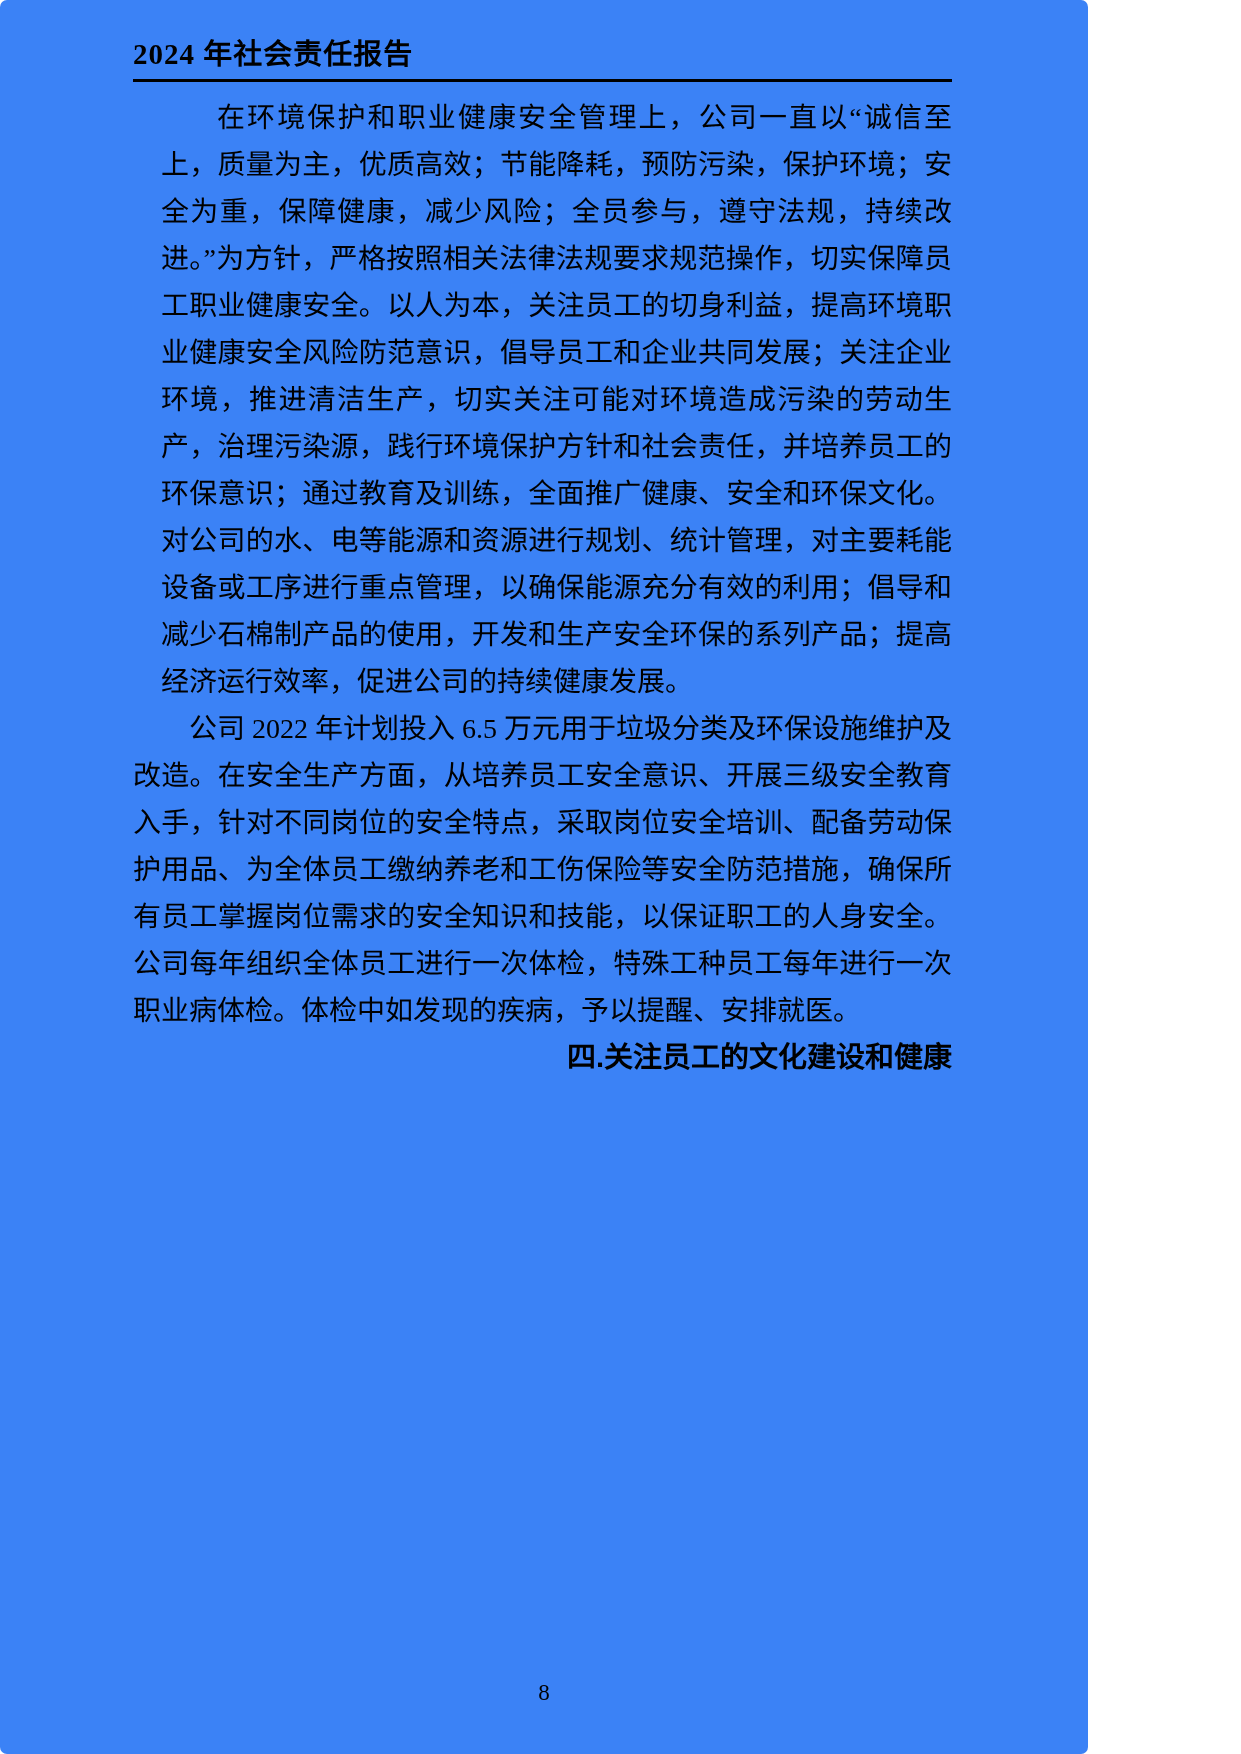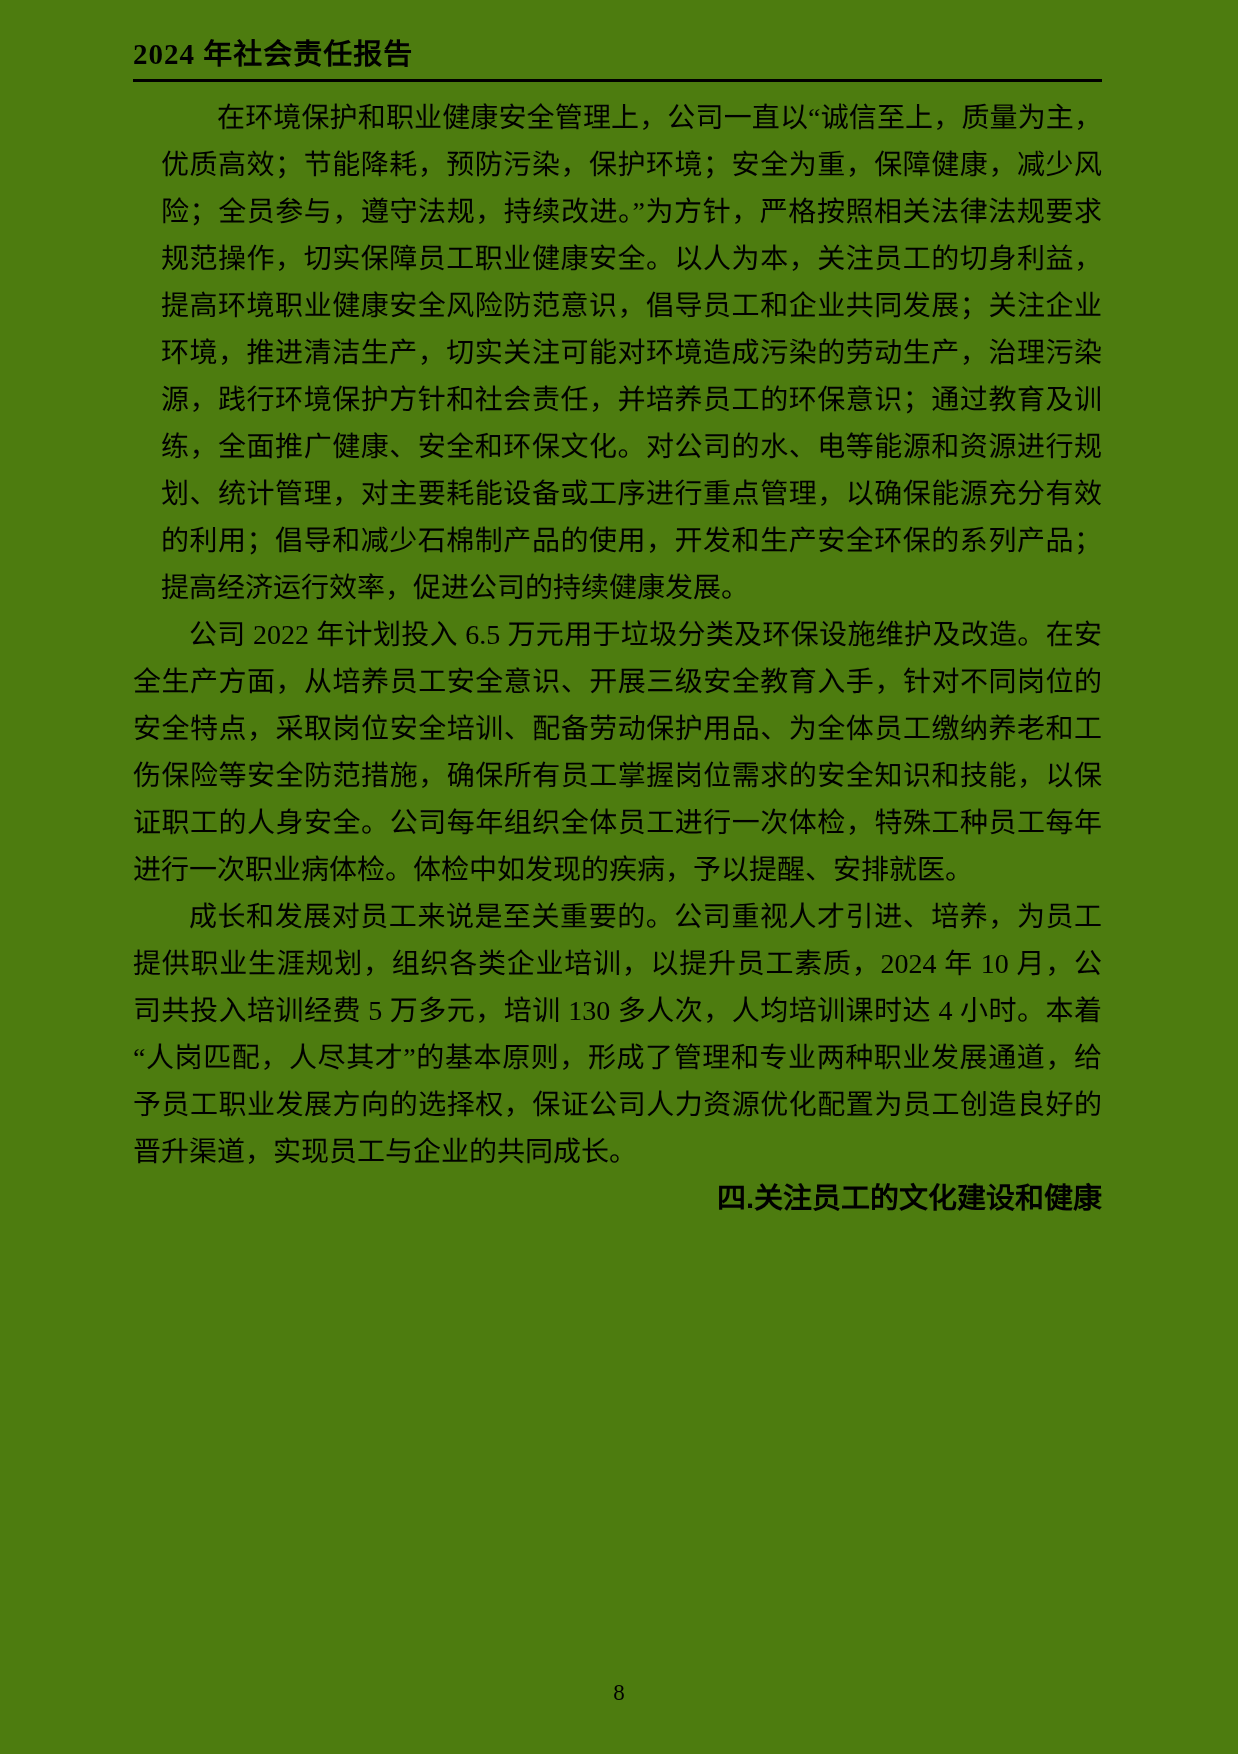--- a/index.html
+++ b/index.html
@@ -2,27 +2,28 @@
 <html lang="zh-CN"><head>
 <meta charset="utf-8">
 <style>
   html, body {
     margin: 0;
     padding: 0;
     background: #ffffff;
   }
   .page {
     position: relative;
-    width: 1238px;
+    width: 1088px;
     height: 1754px;
-    background: #4d7c0f;
+    background: #3b82f6;
     color: #000000;
     font-family: "Liberation Serif", "DejaVu Serif", serif;
     overflow: hidden;
     box-sizing: border-box;
+    border-radius: 7px;
   }
   .content {
     padding: 30px 136px 0 133px;
   }
   .doc-header {
     font-size: 29px;
     font-weight: bold;
     letter-spacing: 1px;
     padding-bottom: 7px;
     border-bottom: 3px solid #000000;
@@ -74,21 +75,20 @@
 
     <div class="doc-header">2024 年社会责任报告</div>
 
     <div class="doc-body">
 
 
       <p class="para para-indent para-gap">在环境保护和职业健康安全管理上，公司一直以“诚信至上，质量为主，优质高效；节能降耗，预防污染，保护环境；安全为重，保障健康，减少风险；全员参与，遵守法规，持续改进。”为方针，严格按照相关法律法规要求规范操作，切实保障员工职业健康安全。以人为本，关注员工的切身利益，提高环境职业健康安全风险防范意识，倡导员工和企业共同发展；关注企业环境，推进清洁生产，切实关注可能对环境造成污染的劳动生产，治理污染源，践行环境保护方针和社会责任，并培养员工的环保意识；通过教育及训练，全面推广健康、安全和环保文化。对公司的水、电等能源和资源进行规划、统计管理，对主要耗能设备或工序进行重点管理，以确保能源充分有效的利用；倡导和减少石棉制产品的使用，开发和生产安全环保的系列产品；提高经济运行效率，促进公司的持续健康发展。</p>
 
       <p class="para para-indent">公司 2022 年计划投入 6.5 万元用于垃圾分类及环保设施维护及改造。在安全生产方面，从培养员工安全意识、开展三级安全教育入手，针对不同岗位的安全特点，采取岗位安全培训、配备劳动保护用品、为全体员工缴纳养老和工伤保险等安全防范措施，确保所有员工掌握岗位需求的安全知识和技能，以保证职工的人身安全。公司每年组织全体员工进行一次体检，特殊工种员工每年进行一次职业病体检。体检中如发现的疾病，予以提醒、安排就医。</p>
 
-      <p class="para para-indent">成长和发展对员工来说是至关重要的。公司重视人才引进、培养，为员工提供职业生涯规划，组织各类企业培训，以提升员工素质，2024 年 10 月，公司共投入培训经费 5 万多元，培训 130 多人次，人均培训课时达 4 小时。本着“人岗匹配，人尽其才”的基本原则，形成了管理和专业两种职业发展通道，给予员工职业发展方向的选择权，保证公司人力资源优化配置为员工创造良好的晋升渠道，实现员工与企业的共同成长。</p>
 
       <h2 class="section-heading">四.关注员工的文化建设和健康</h2>
 
 
     </div>
   </div>
 
   <div class="doc-footer">8</div>
 </div>
 

